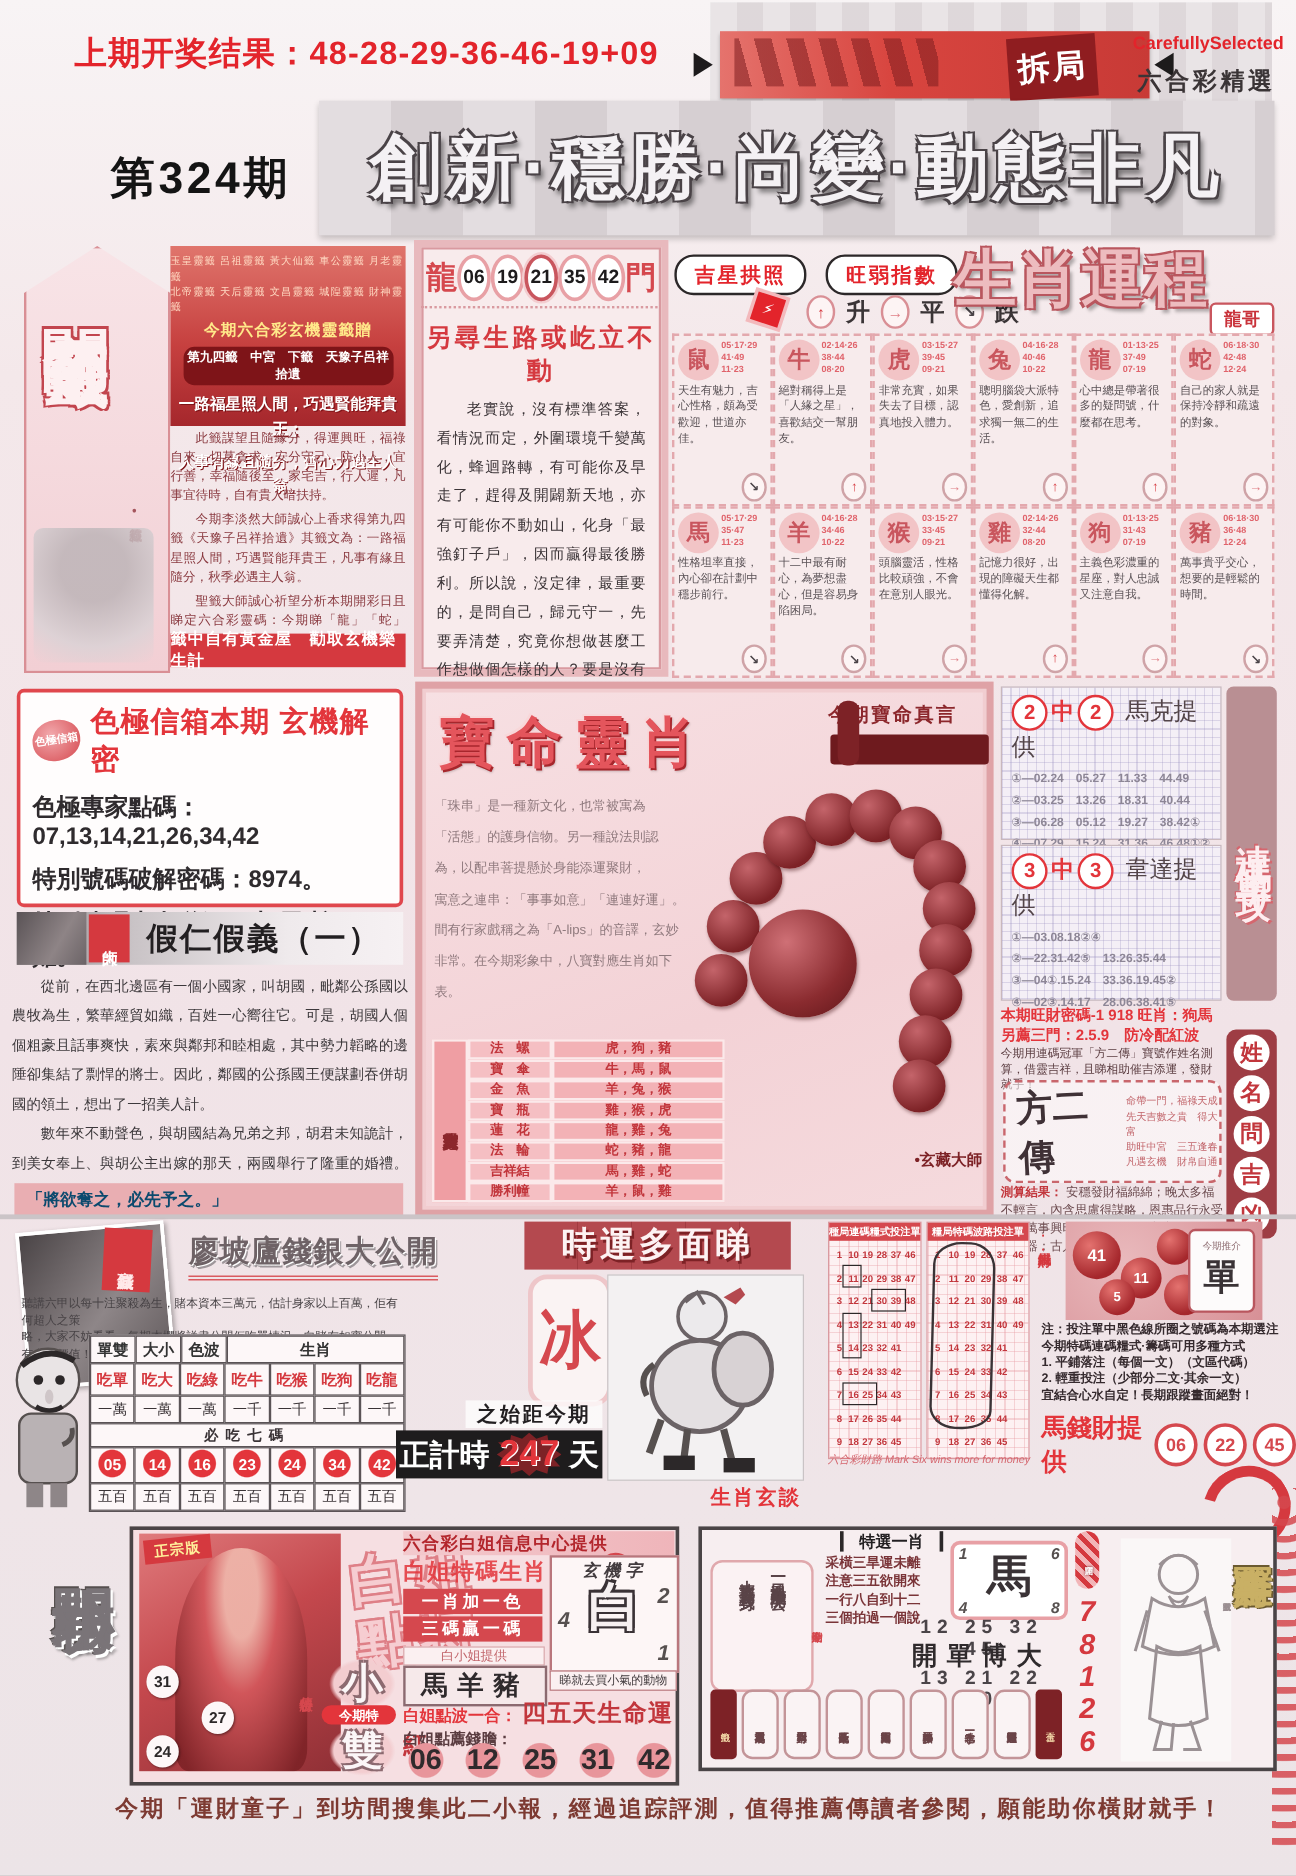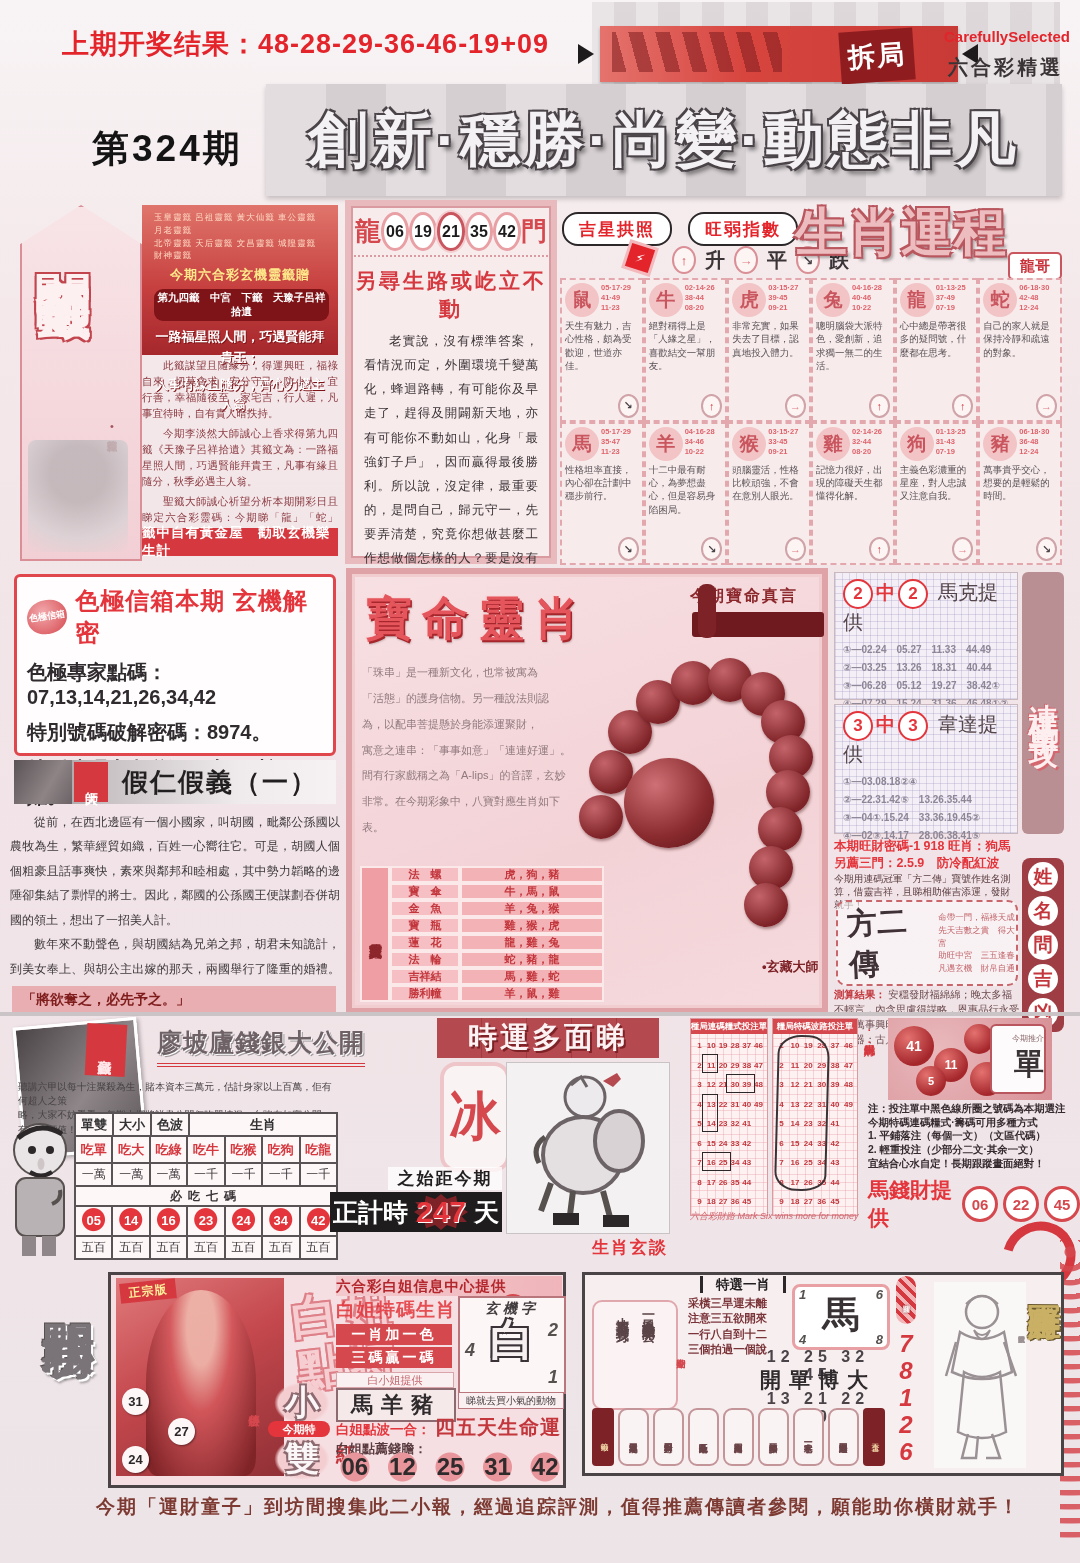--- a/index.html
+++ b/index.html
@@ -28,21 +28,21 @@
     box-shadow:0 3px 5px rgba(0,0,0,.2);}
   .headline span{font-size:60px;font-weight:900;letter-spacing:4px;color:#f4f1f4;
     text-shadow:2px 2px 0 #4a4347,-2px -2px 0 #4a4347,2px -2px 0 #4a4347,-2px 2px 0 #4a4347,4px 5px 4px rgba(0,0,0,.45);}
   
   .gd-banner{left:20px;top:205px;width:118px;height:352px;background:linear-gradient(#f8e4e7,#f2cfd4);
     border:2px solid #d98f95;clip-path:polygon(50% 0,100% 11%,100% 100%,0 100%,0 11%);}
   .gd-title{left:34px;top:230px;height:270px;font-size:56px;font-weight:900;line-height:1.05;color:#fdf0f1;
     text-shadow:2px 2px 0 #c2454e,-2px -2px 0 #c2454e,2px -2px 0 #c2454e,-2px 2px 0 #c2454e;letter-spacing:4px;}
   .gd-sub{left:104px;top:420px;font-size:11px;color:#a4555c;}
   .gd-deity{left:28px;top:440px;width:100px;height:112px;background:radial-gradient(circle at 50% 30%,#b9b2b5 0 30%,#d8d2d5 70%,transparent);opacity:.8;border-radius:8px;}
-  .gd-head{left:142px;top:205px;width:196px;height:150px;background:linear-gradient(180deg,#e0756c 0%,#c6403f 55%,#a5272c 100%);padding:6px 12px;box-sizing:border-box;}
+  .gd-head{left:142px;top:205px;width:196px;height:150px;background:linear-gradient(180deg,#e0756c 0%,#c6403f 55%,#a5272c 100%);padding:6px 0;box-sizing:border-box;}
   .gd-tags{font-size:8.5px;color:#ffd9c2;line-height:1.5;letter-spacing:1px;}
   .gd-note{margin-top:4px;text-align:center;font-size:13px;font-weight:900;color:#ffe98a;letter-spacing:1px;}
   .gd-pill{margin:5px auto 0;width:175px;background:#7e1418;color:#fff;font-size:10.5px;font-weight:bold;text-align:center;border-radius:9px;padding:2px 0;}
   .gd-poem{margin-top:6px;text-align:center;font-size:13px;font-weight:900;color:#fff;line-height:1.6;text-shadow:1px 1px 0 #7e1418;}
   .gd-body{left:142px;top:358px;width:196px;height:168px;font-size:10.5px;color:#8a3a40;line-height:1.52;text-align:justify;overflow:hidden;}
   .gd-body p{margin:0 0 4px;text-indent:2em;}
   .gd-foot{left:142px;top:528px;width:196px;height:28px;background:#d5393f;color:#fff;font-weight:900;font-size:13.5px;display:flex;align-items:center;justify-content:center;letter-spacing:1px;}
   
   .lm{left:345px;top:200px;width:212px;height:364px;background:#f8ebec;border:6px solid #e8b9bd;box-shadow:inset 0 0 0 2px #d99aa0;box-sizing:border-box;}
   .lm-top{display:flex;align-items:center;justify-content:space-between;padding:6px 4px 4px;border-bottom:2px dotted #d99aa0;}
@@ -77,21 +77,21 @@
   .sj-logo{width:42px;height:34px;border-radius:50% 45% 50% 45%;background:radial-gradient(circle at 40% 35%,#f2a9ad,#d5484e);color:#fff;font-size:9px;font-weight:bold;display:flex;align-items:center;justify-content:center;text-align:center;transform:rotate(-8deg);line-height:1.1;}
   .sj-title{font-size:24px;font-weight:900;color:#e3353b;letter-spacing:1px;}
   .sj-line{margin-top:10px;font-size:20px;font-weight:bold;color:#2f2b2e;letter-spacing:0;}
   
   .ms-bar{left:14px;top:760px;width:322px;height:44px;background:linear-gradient(90deg,#8e888b 0%,#c9c3c6 30%,#efeaec 70%,#f6f1f3);display:flex;align-items:center;}
   .ms-photo{width:58px;height:44px;background:linear-gradient(120deg,#5a5356,#8e8486 60%,#6b6366);flex:none;}
   .ms-tag{width:34px;height:40px;background:#d5393f;color:#fff;font-size:13px;font-weight:900;display:flex;align-items:center;justify-content:center;margin-left:2px;flex:none;}
   .ms-title{margin-left:14px;font-size:26px;font-weight:900;color:#221f21;letter-spacing:2px;}
   .article{left:10px;top:810px;width:330px;height:174px;font-size:12px;line-height:2.04;color:#3c383b;text-align:justify;overflow:hidden;}
   .article p{margin:0;text-indent:2em;}
-  .quote{left:12px;top:986px;width:324px;height:27px;background:#e9aeb2;color:#7f1d1d;font-weight:900;font-size:14px;display:flex;align-items:center;padding-left:10px;box-sizing:border-box;}
+  .quote{left:12px;top:986px;width:324px;height:27px;background:#e9aeb2;color:#0c4a6e;font-weight:900;font-size:14px;display:flex;align-items:center;padding-left:10px;box-sizing:border-box;}
   
   .bm{left:346px;top:568px;width:482px;height:446px;border:6px solid #dfa2a6;box-shadow:inset 0 0 0 3px #f1cdd0;box-sizing:border-box;
     background:linear-gradient(160deg,#f7e0e3,#f3d2d6 60%,#f5dadd);}
   .bm-title{left:366px;top:588px;font-size:46px;font-weight:900;letter-spacing:10px;color:#e4555c;
     text-shadow:1.5px 1.5px 0 #a7262c,-1.5px -1.5px 0 #f8d7d9,2px 3px 2px rgba(0,0,0,.2);}
   .bm-rlabel{left:690px;top:586px;font-size:16px;font-weight:900;color:#8c272c;letter-spacing:2px;}
   .bm-redact{left:692px;top:612px;width:132px;height:25px;background:#6e1a1e;border-radius:3px;}
   .bm-paras{left:362px;top:660px;width:212px;font-size:11px;color:#907a7e;line-height:2.35;}
   .beads{left:546px;top:598px;width:270px;height:360px;}
   .bead{position:absolute;width:44px;height:44px;border-radius:50%;background:radial-gradient(circle at 35% 30%,#c4646a,#7d2226 72%);box-shadow:1px 2px 3px rgba(60,10,12,.4);}
@@ -158,21 +158,21 @@
     background-image:repeating-linear-gradient(0deg,rgba(230,150,158,.35) 0 1px,transparent 1px 8px),repeating-linear-gradient(90deg,rgba(230,150,158,.35) 0 1px,transparent 1px 8px);}
   .slip-t{height:15px;background:#d5484e;color:#fff;font-size:8.5px;font-weight:bold;display:flex;align-items:center;justify-content:center;white-space:nowrap;}
   .slip-grid{padding:2px 3px;}
   .slip-grid .row{justify-content:space-between;line-height:19.5px;}
   .slip-grid .row span{min-width:11px;text-align:center;font-size:8px;font-weight:bold;color:#c2363c;}
   .mk{position:absolute;border:1.5px solid #2c2829;}
   .loop{position:absolute;left:3px;top:16px;width:48px;height:152px;border:2px solid #3a3336;border-radius:46% 40% 48% 42%/12% 14% 10% 12%;transform:rotate(1.5deg);}
   .vstrip3{left:860px;top:1024px;width:18px;height:118px;font-size:11px;font-weight:bold;color:#d5393f;display:flex;justify-content:center;}
   .balls{left:888px;top:1018px;width:164px;height:82px;background:radial-gradient(circle at 30% 40%,#e9b9bc,#d79096);overflow:hidden;}
   .lb{position:absolute;border-radius:50%;background:radial-gradient(circle at 35% 30%,#e4726f,#a5272c 70%);color:#fff;font-weight:900;display:flex;align-items:center;justify-content:center;}
-  .signbox{position:absolute;right:6px;top:6px;width:52px;height:66px;background:#fdfbfb;border:2px solid #b9565e;border-radius:6px;display:flex;flex-direction:column;align-items:flex-end;justify-content:center;}
+  .signbox{position:absolute;right:6px;top:6px;width:52px;height:66px;background:#fdfbfb;border:2px solid #b9565e;border-radius:6px;display:flex;flex-direction:column;align-items:center;justify-content:center;}
   .signbox .sm{font-size:8px;color:#8c6a6e;}
   .signbox .bg{font-size:30px;font-weight:900;color:#3a3336;}
   .notes{left:868px;top:1102px;width:210px;font-size:10.4px;color:#352a2e;line-height:1.32;font-weight:bold;}
   .provrow{left:868px;top:1176px;width:212px;display:flex;align-items:center;gap:6px;}
   .provrow .lab{font-size:21px;font-weight:900;color:#e3353b;}
   .provrow .row{gap:5px;}
   .provrow .row span{width:30px;height:30px;border-radius:50%;border:3px solid #d5484e;background:#fff;color:#d5484e;font-size:15px;font-weight:900;display:flex;align-items:center;justify-content:center;}
   .hand{left:690px;top:1210px;width:170px;font-size:9px;color:#d5666e;font-style:italic;}
   .flour{left:1002px;top:1222px;width:56px;height:52px;border:9px solid #d5393f;border-radius:50%;border-left-color:transparent;transform:rotate(-30deg);}
   .lace{left:1060px;top:1240px;width:20px;height:300px;background:repeating-radial-gradient(circle at 10px 12px,#d5484e 0 5px,transparent 6px 14px);opacity:.85;}

